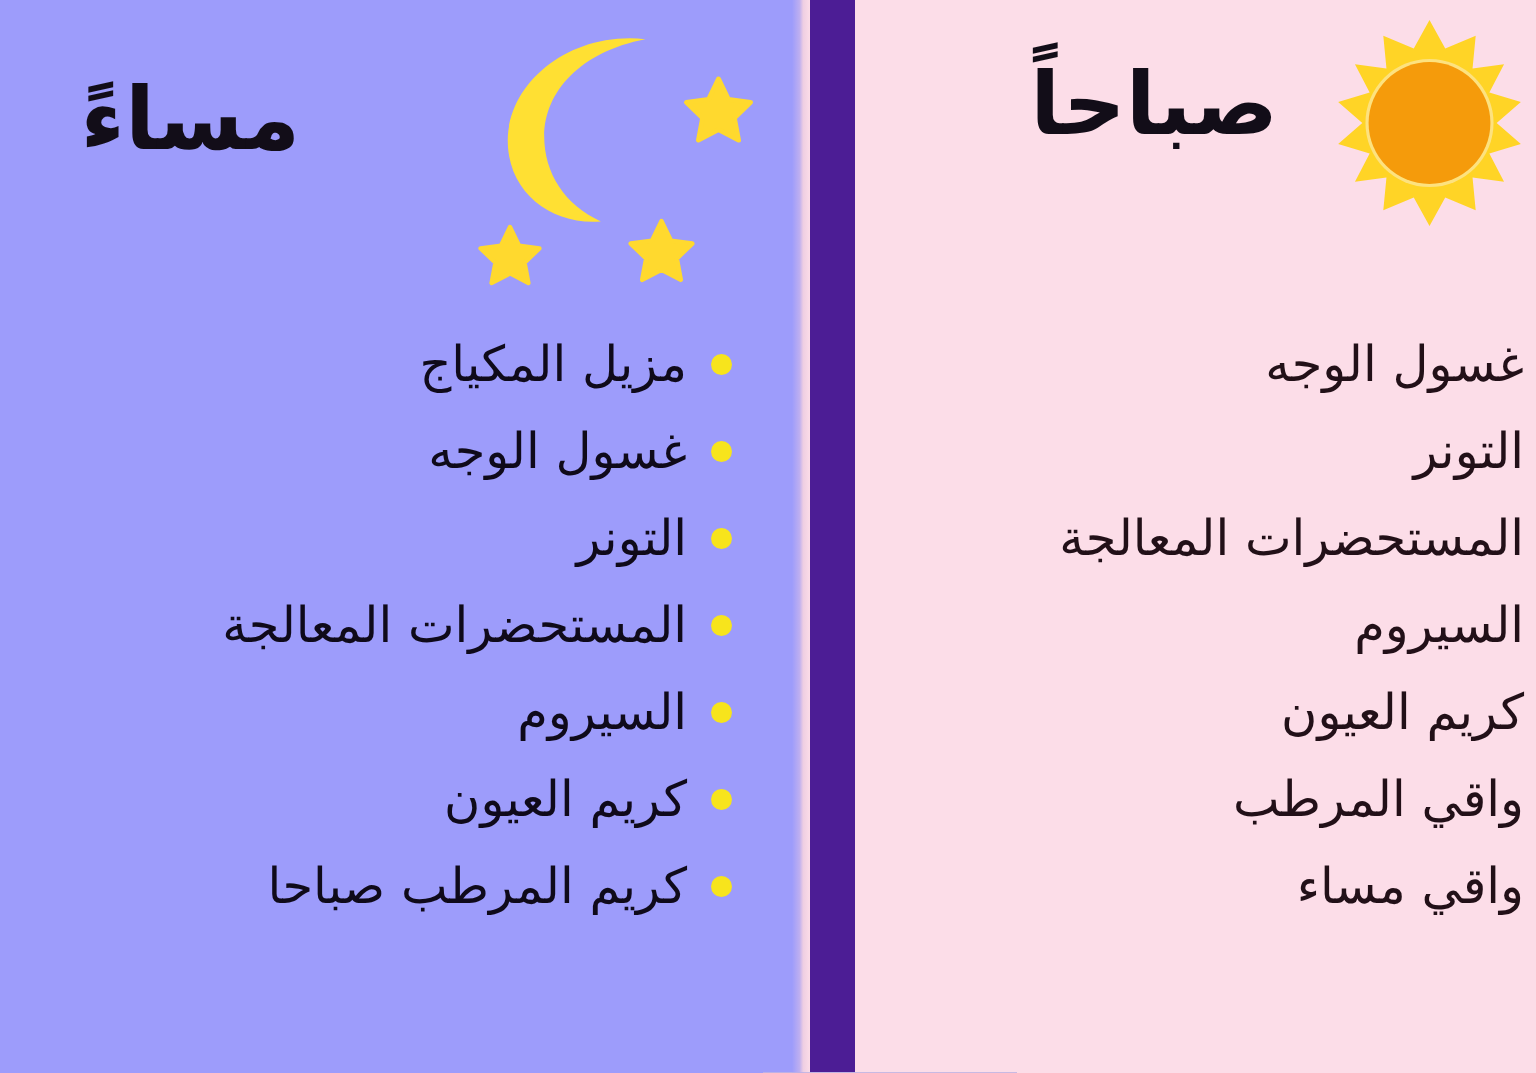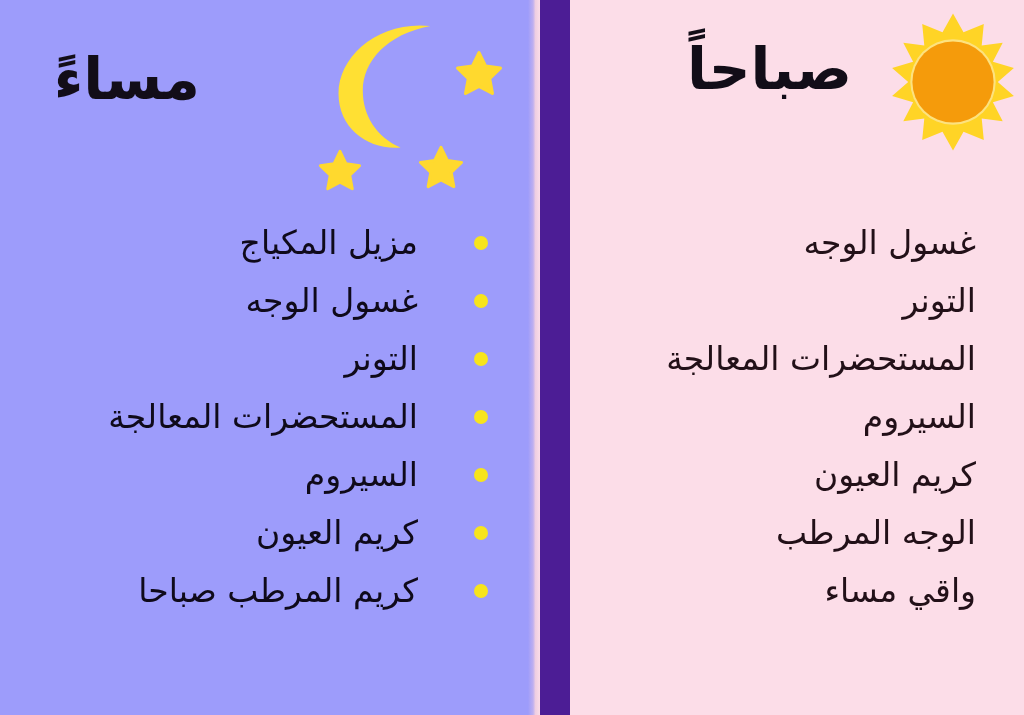--- a/index.html
+++ b/index.html
@@ -122,21 +122,20 @@
     top: 214px;
     right: 14px;
     left: 20px;
   }
   .list-item {
     display: flex;
     flex-direction: row;   
     align-items: center;
     justify-content: flex-start;
     height: 58px;
-    gap: 40px;
   }
   .bullet {
     flex: 0 0 auto;
     width: 14px;
     height: 14px;
     border-radius: 50%;
     margin-left: 16px;
   }
   .bullet-morning { background: #f2a007; }
   .bullet-evening { background: #f7e41c; }
@@ -244,21 +243,21 @@
       <li class="list-item">
         <span class="bullet bullet-morning"></span>
         <span class="item-label">السيروم</span>
       </li>
       <li class="list-item">
         <span class="bullet bullet-morning"></span>
         <span class="item-label">كريم العيون</span>
       </li>
       <li class="list-item">
         <span class="bullet bullet-morning"></span>
-        <span class="item-label">الوجه المرطب</span>
+        <span class="item-label">واقي المرطب</span>
       </li>
       <li class="list-item">
         <span class="bullet bullet-morning"></span>
         <span class="item-label">واقي مساء</span>
       </li>
     </ul>
   </div>
 
   <div class="seam"></div>
 </div>

